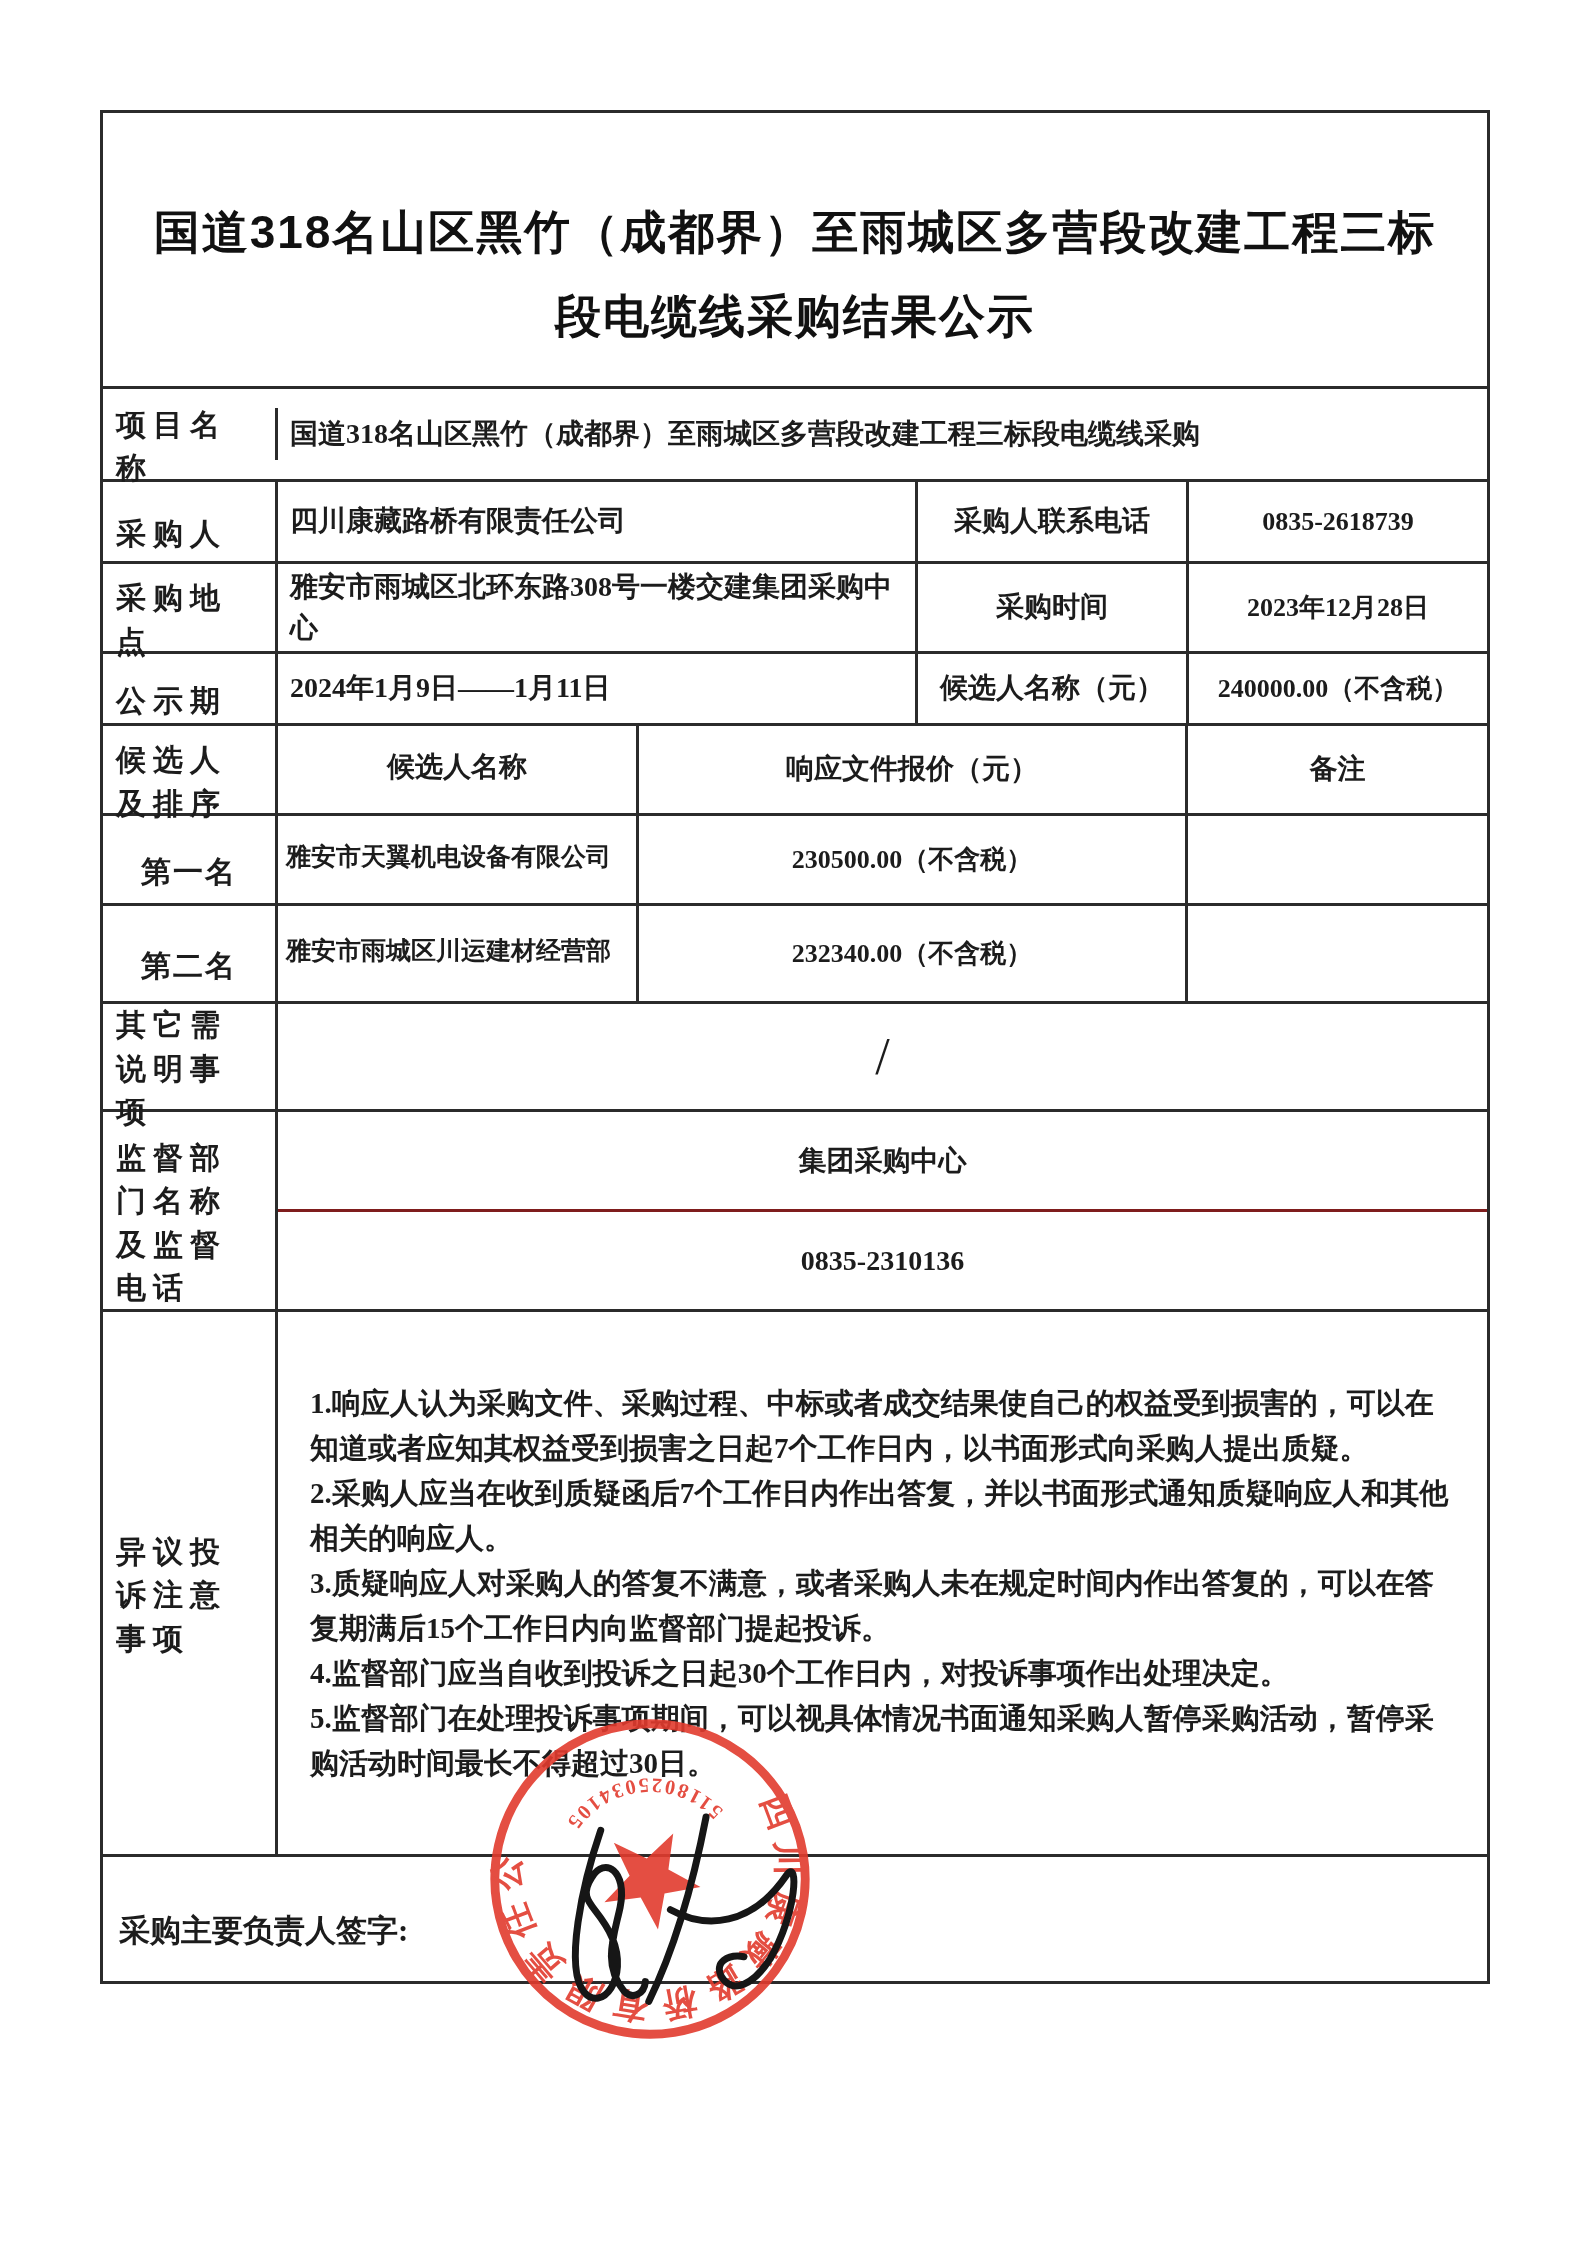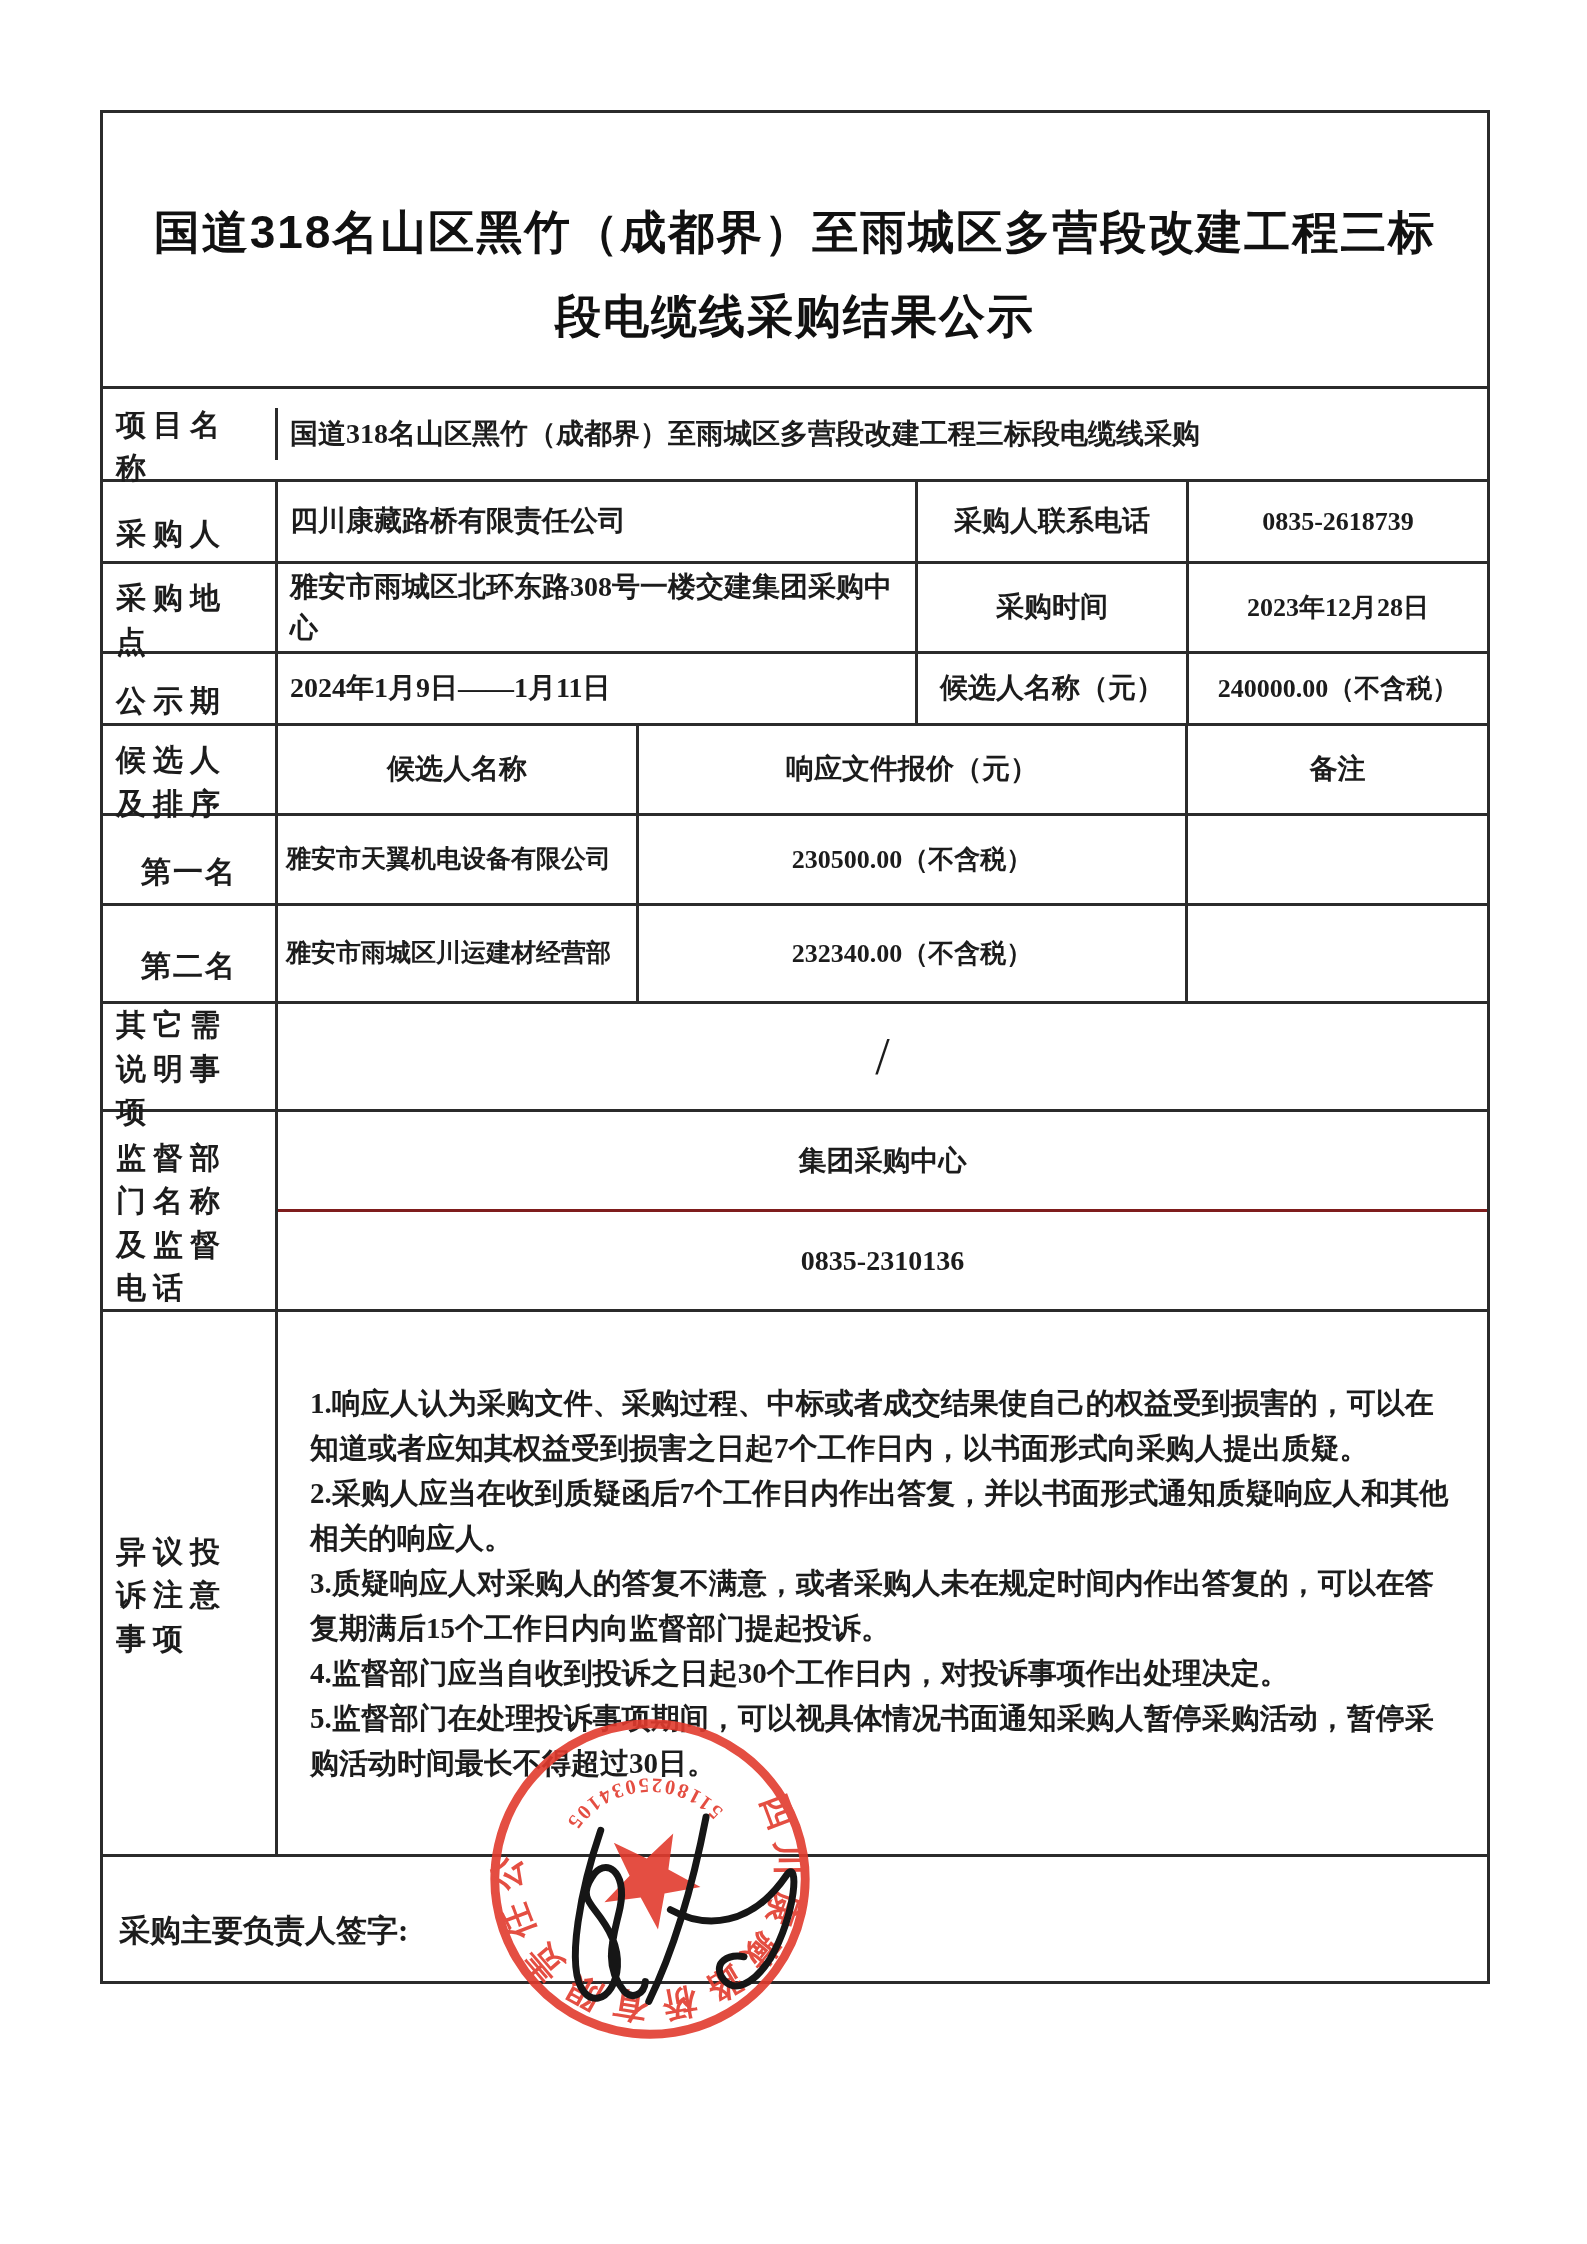--- a/index.html
+++ b/index.html
@@ -39,21 +39,21 @@
   .r8  { height:98px;  }
   .r9  { height:108px; }
   .r10 { height:200px; }
   .r11 { height:545px; }
   .r12 { height:127px; }
 
   .c-label { width:172px; font-size:30px; letter-spacing:7px; padding:6px 20px 6px 13px; }
   .c-main  { width:640px; }
   .c-sub   { width:271px; justify-content:center; text-align:center; }
   .c-last  { flex:1; justify-content:center; text-align:left; font-size:26px; }
-  .c-name  { width:361px; font-size:25px; padding:6px 8px; }
+  .c-name  { width:361px; font-size:25px; padding:6px 8px;font-family:Liberation Mono, monospace; }
   .c-quote { width:549px; justify-content:center; text-align:center; font-size:26px; }
 
   .title-cell {
     width:100%; height:100%;
     flex-direction:column; justify-content:center;
     text-align:center;
     font-family:"Liberation Sans", sans-serif;
     font-weight:bold; font-size:46px; line-height:84px;
     letter-spacing:2px; color:#111;
     border-left:none;

